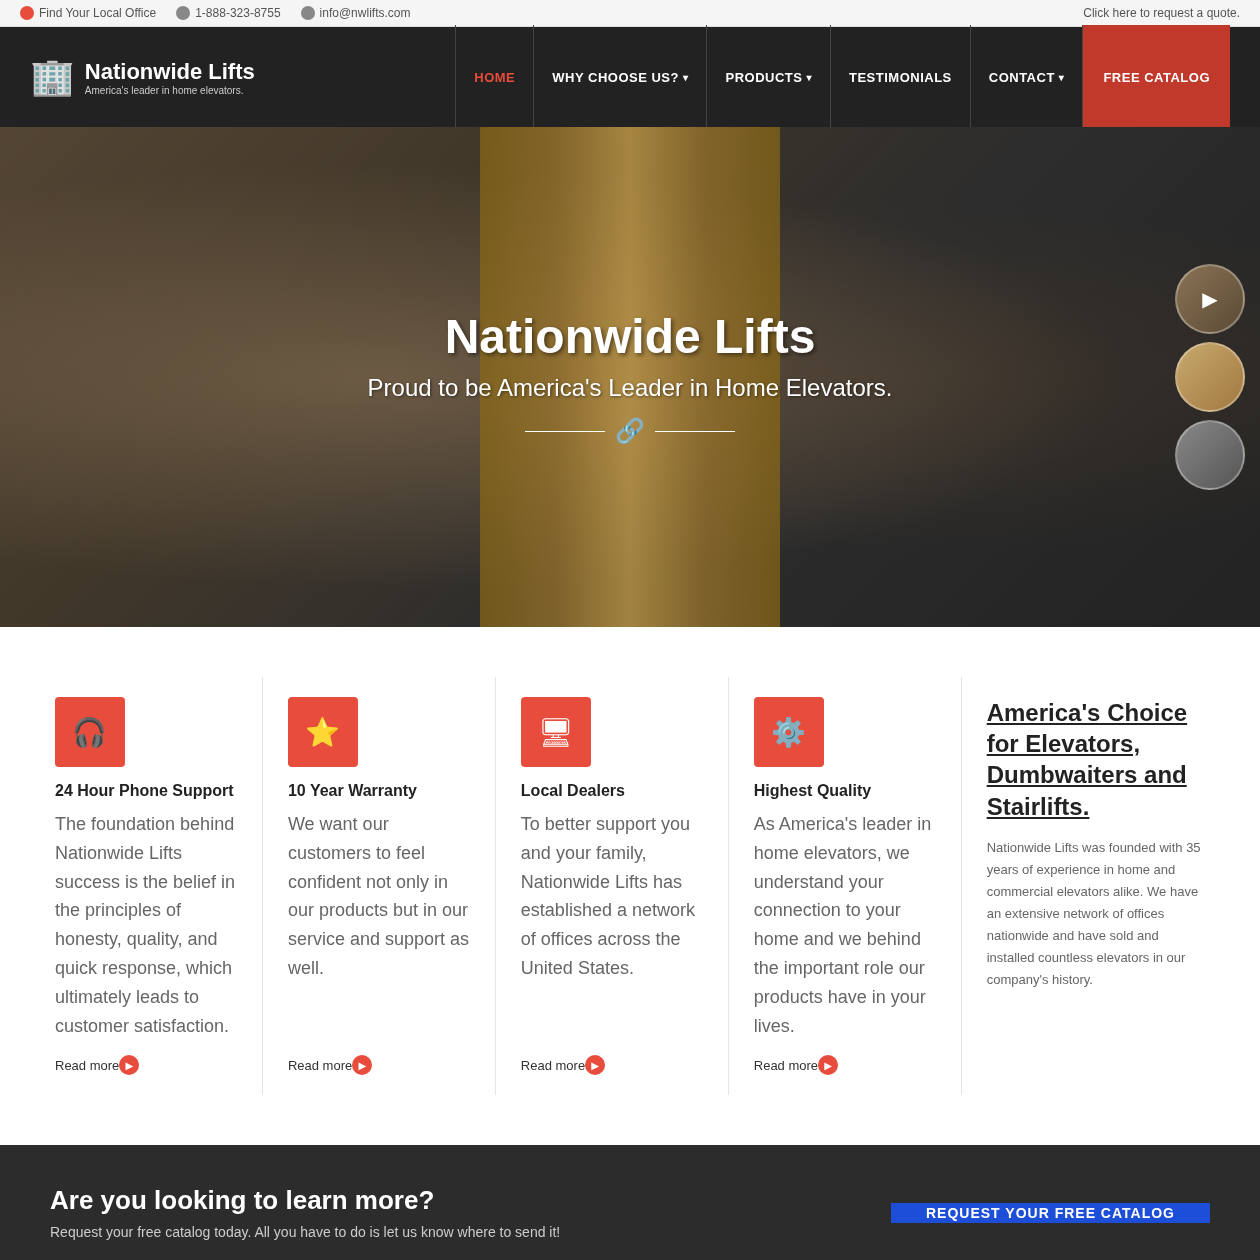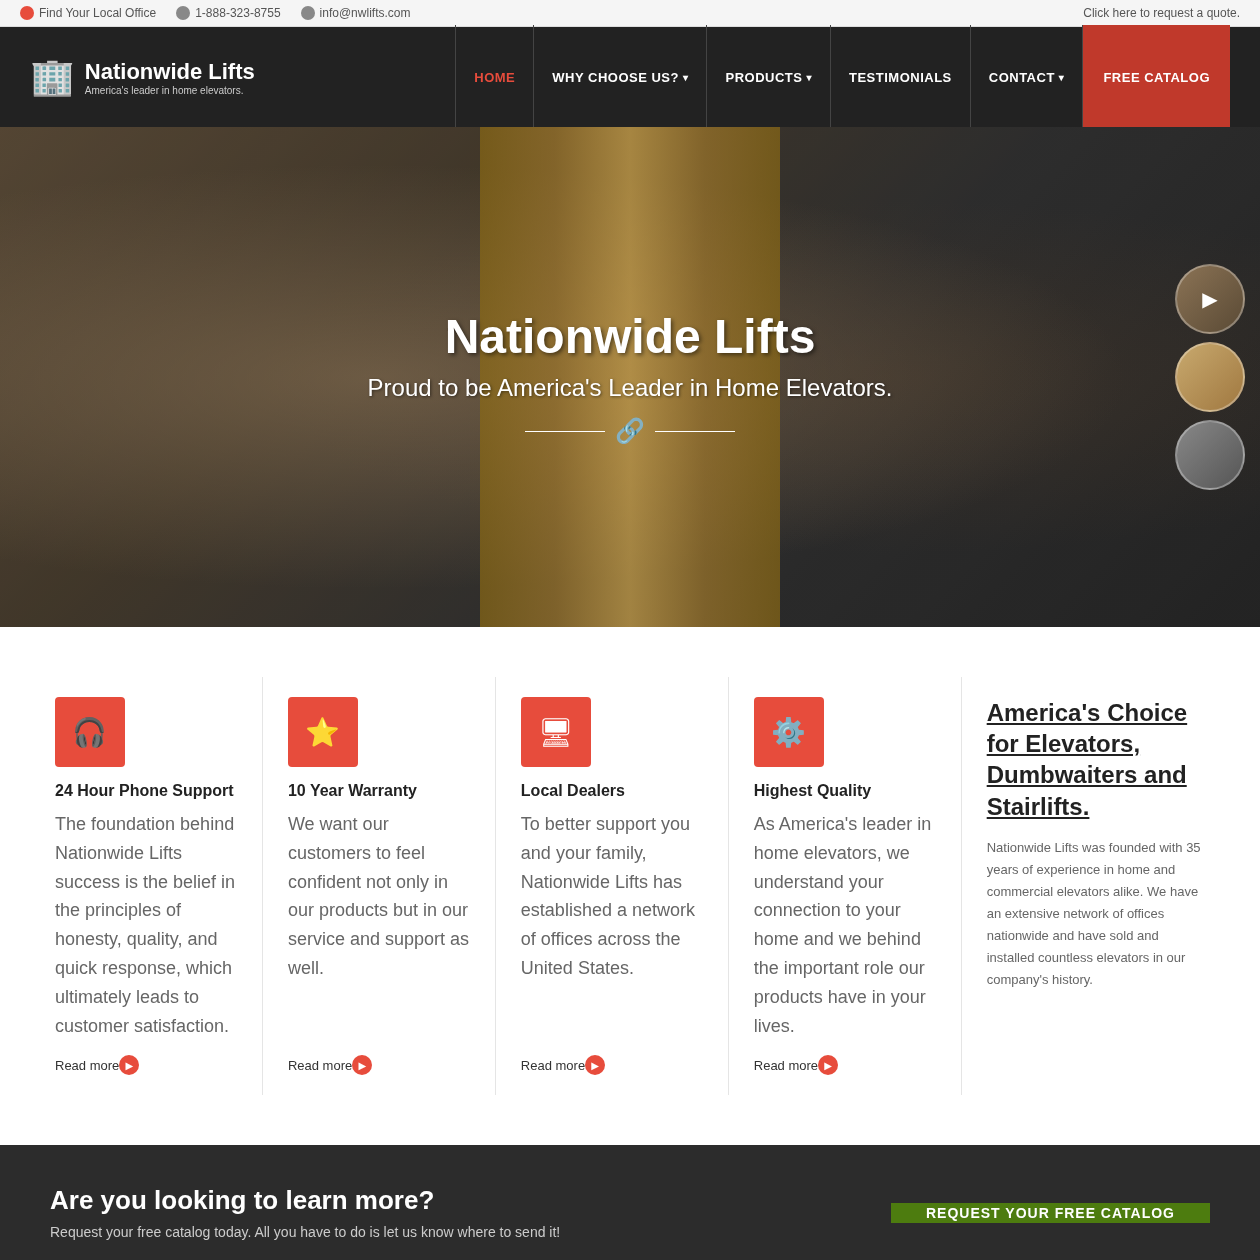--- a/index.html
+++ b/index.html
@@ -131,21 +131,21 @@
     .feature-promo p { font-size: 13px; color: #666; line-height: 1.7; }
 
     
     .cta-banner {
       background: #2c2c2c; padding: 40px 50px;
       display: flex; align-items: center; justify-content: space-between;
     }
     .cta-text h2 { color: white; font-size: 26px; font-weight: bold; margin-bottom: 8px; }
     .cta-text p { color: #ccc; font-size: 14px; }
     .cta-button {
-      background: #4d7c0f; color: white; border: none; cursor: pointer;
+      background: #1d4ed8; color: white; border: none; cursor: pointer;
       padding: 2px 35px; font-size: 14px; font-weight: bold; letter-spacing: 1px;
       text-transform: uppercase; white-space: nowrap;
     }
 
     
     .bottom-section {
       background: #f9f9f9; padding: 40px 30px;
       display: flex; gap: 40px;
     }
     .bottom-left { flex: 0 0 280px; }

